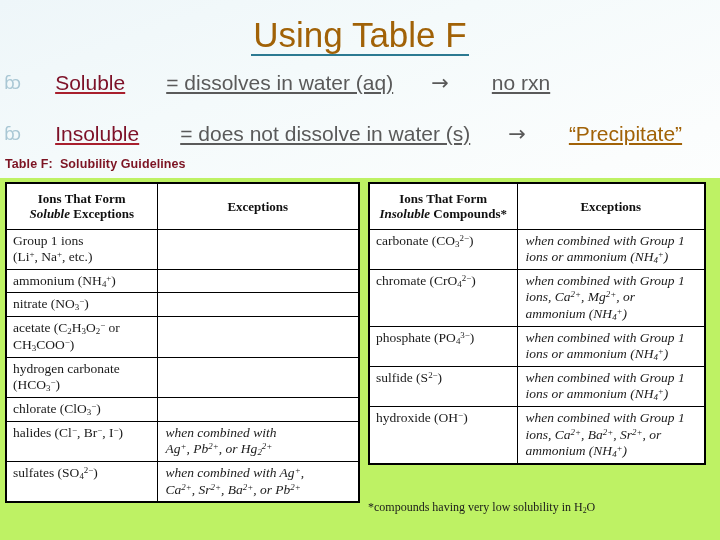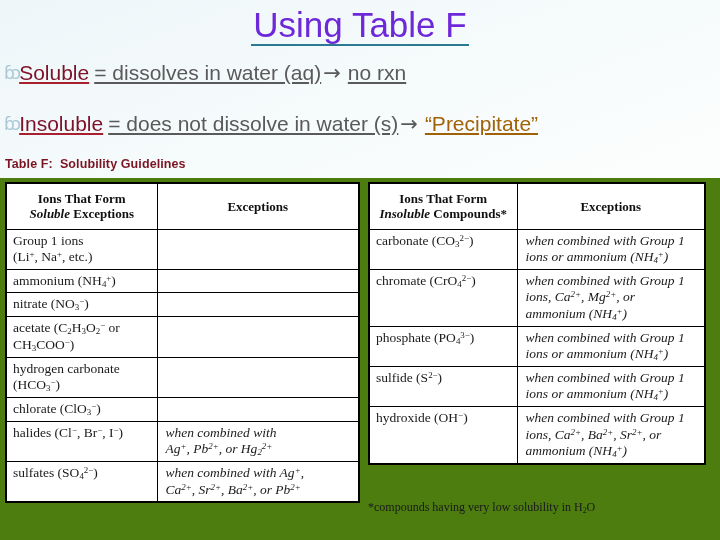--- a/index.html
+++ b/index.html
@@ -11,46 +11,47 @@
     overflow: hidden;
     font-family: "Liberation Sans", sans-serif;
     background: linear-gradient(160deg, #eef6f9 0%, #f4fafb 22%, #fbfdfd 48%, #ffffff 70%, #ffffff 100%);
     position: relative;
     -webkit-font-smoothing: antialiased;
   }
 
   
   .slide-title {
     text-align: center;
-    color: #6d28d9;
+    color: #a16207;
     font-size: 35px;
     line-height: 1;
     font-weight: normal;
     margin: 0;
-    padding-top: 7px;
+    padding-top: 17px;
     letter-spacing: 0px;
   }
   .slide-title span.u {
     border-bottom: 2px solid #2c7a92;
     padding: 0 2px 2px 2px;
     display: inline-block;
   }
 
   
   .bullets {
     margin: 0;
     padding: 0 0 0 4px;
   }
   .bullet-line {
     font-size: 21px;
     color: #595959;
     line-height: 1.05;
     white-space: nowrap;
     display: flex;
     align-items: baseline;
+    gap: 36px;
   }
   .bullet-line.first { margin-top: 16px; }
   .bullet-line.second { margin-top: 21px; }
 
   .bullet-glyph {
     color: #a9c7d4;
     font-size: 17px;
     font-family: "DejaVu Sans", sans-serif;
     margin-right: 1px;
     position: relative;
@@ -78,21 +79,21 @@
     color: #7c1322;
     letter-spacing: 0.1px;
     white-space: pre;
   }
 
   
   .ref-table-area {
     position: absolute;
     left: 0; top: 178px;
     width: 720px; height: 362px;
-    background: #4d7c0f;
+    background: #bef264;
   }
 
   table.ref {
     position: absolute;
     border-collapse: collapse;
     font-family: "Liberation Serif", serif;
     background: #fff;
     table-layout: fixed;
   }
   table.ref.left  { left: 5px;   top: 4px; width: 353px; }

